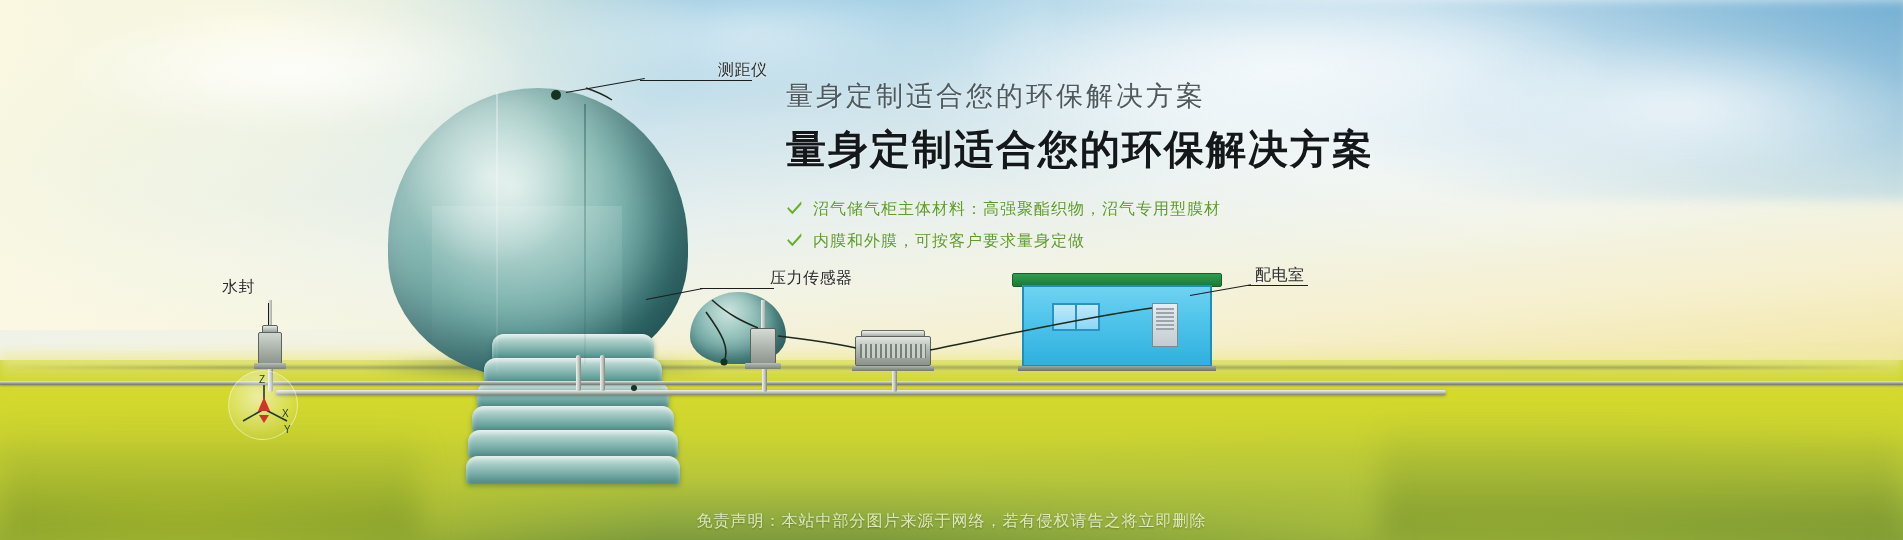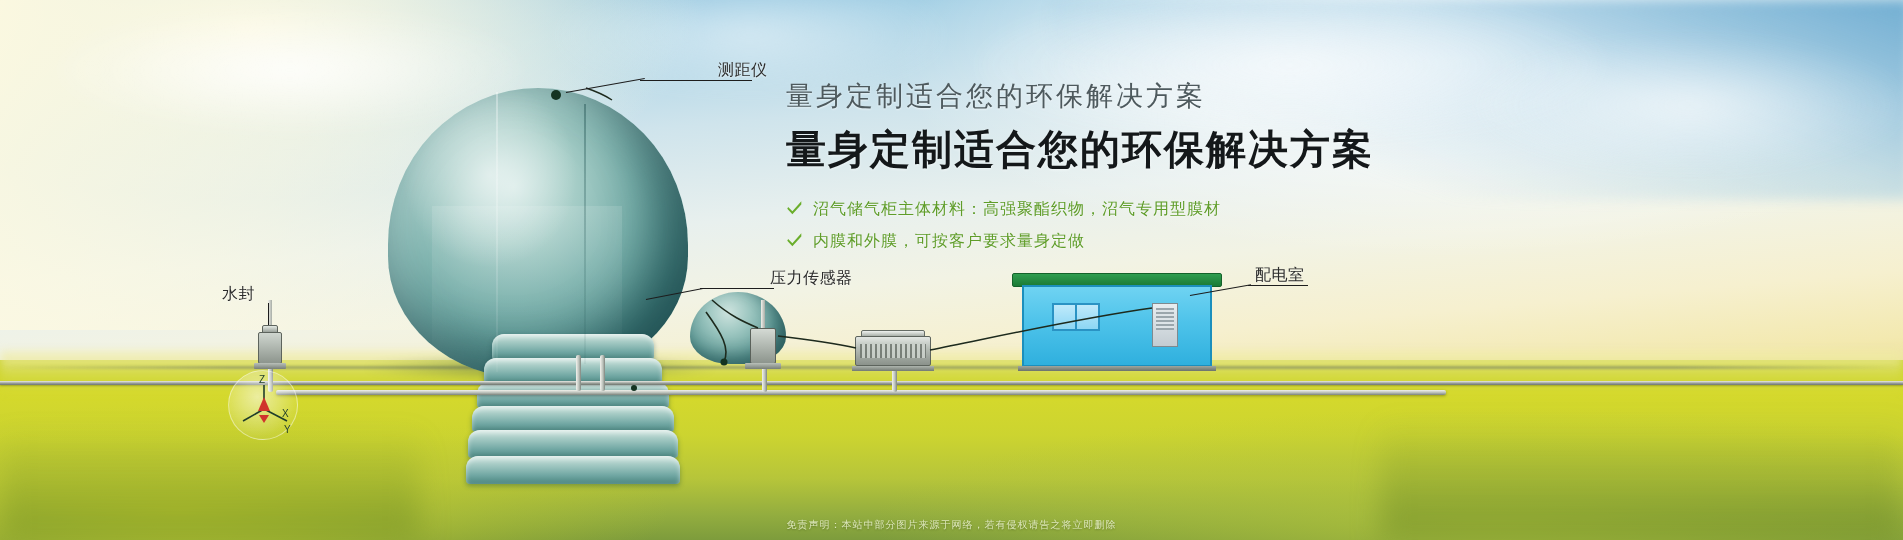--- a/index.html
+++ b/index.html
@@ -266,21 +266,21 @@
     display:flex; gap:10px;
     font-size:16px; color:#5f9d29; letter-spacing:1px;
     margin-bottom:11px;
     text-shadow:0 1px 2px rgba(255,255,255,.55);
   }
   .tick{ width:17px; height:17px; flex:none; }
 
   
   .disclaimer{
     position:absolute; left:0; bottom:8px; width:1903px; text-align:center;
-    font-size:10px; color:#e7efc9; opacity:.9; letter-spacing:1px;
+    font-size:16px; color:#e7efc9; opacity:.9; letter-spacing:1px;
     text-shadow:0 1px 2px rgba(60,80,20,.55);
   }
 </style>
 </head>
 <body>
 
 <div id="banner">
 
   <div class="sky"></div>
   <div class="sky-blue-top"></div>
@@ -366,21 +366,21 @@
         <text x="30" y="12" font-size="10" fill="#1f3d2a" font-family="Liberation Sans, sans-serif">Z</text>
         <text x="53" y="46" font-size="10" fill="#1f3d2a" font-family="Liberation Sans, sans-serif">X</text>
         <text x="55" y="62" font-size="10" fill="#1f3d2a" font-family="Liberation Sans, sans-serif">Y</text>
       </svg>
     </div>
 
     <div class="label" style="left:718px; top:60px;">测距仪</div>
     <div class="leader" style="left:640px; top:80px; width:112px;"></div>
     <div class="leader" style="left:566px; top:92px; width:80px; transform:rotate(-10deg);"></div>
 
-    <div class="label" style="left:222px; top:284px;">水封</div>
+    <div class="label" style="left:222px; top:277px;">水封</div>
     <div class="leader-v" style="left:268px; top:303px; height:22px;"></div>
 
     <div class="label" style="left:770px; top:268px;">压力传感器</div>
     <div class="leader" style="left:700px; top:288px; width:74px;"></div>
     <div class="leader" style="left:646px; top:299px; width:58px; transform:rotate(-11deg);"></div>
 
     <div class="label" style="left:1255px; top:265px;">配电室</div>
     <div class="leader" style="left:1248px; top:285px; width:60px;"></div>
     <div class="leader" style="left:1190px; top:295px; width:62px; transform:rotate(-10deg);"></div>
   </div>

